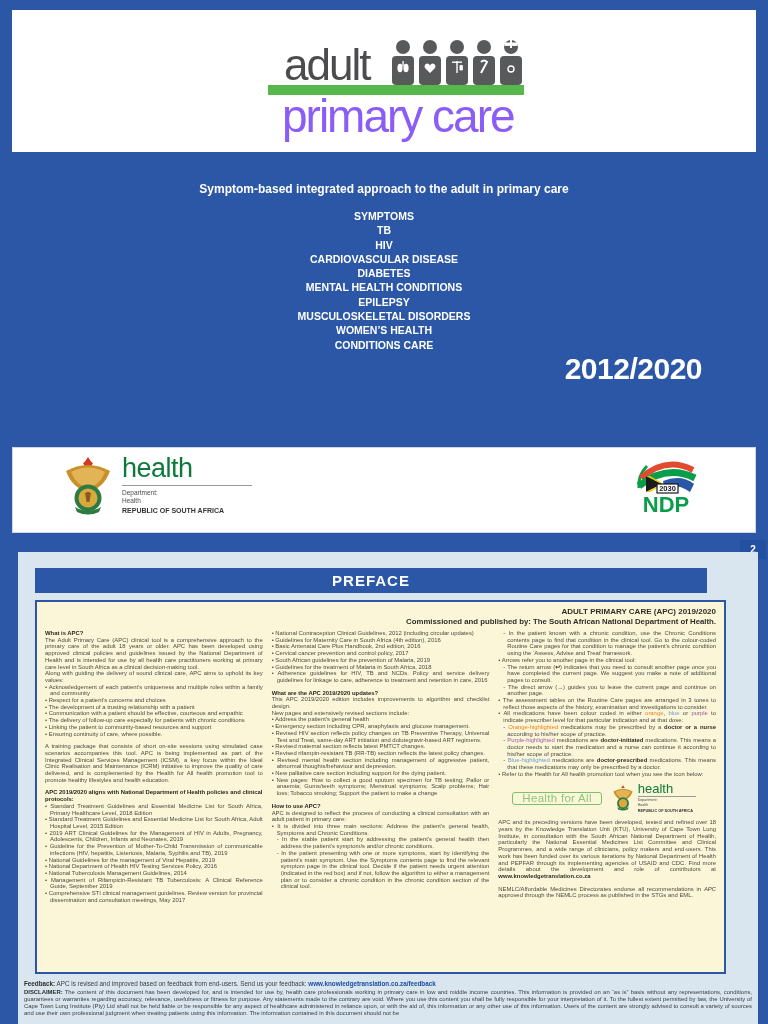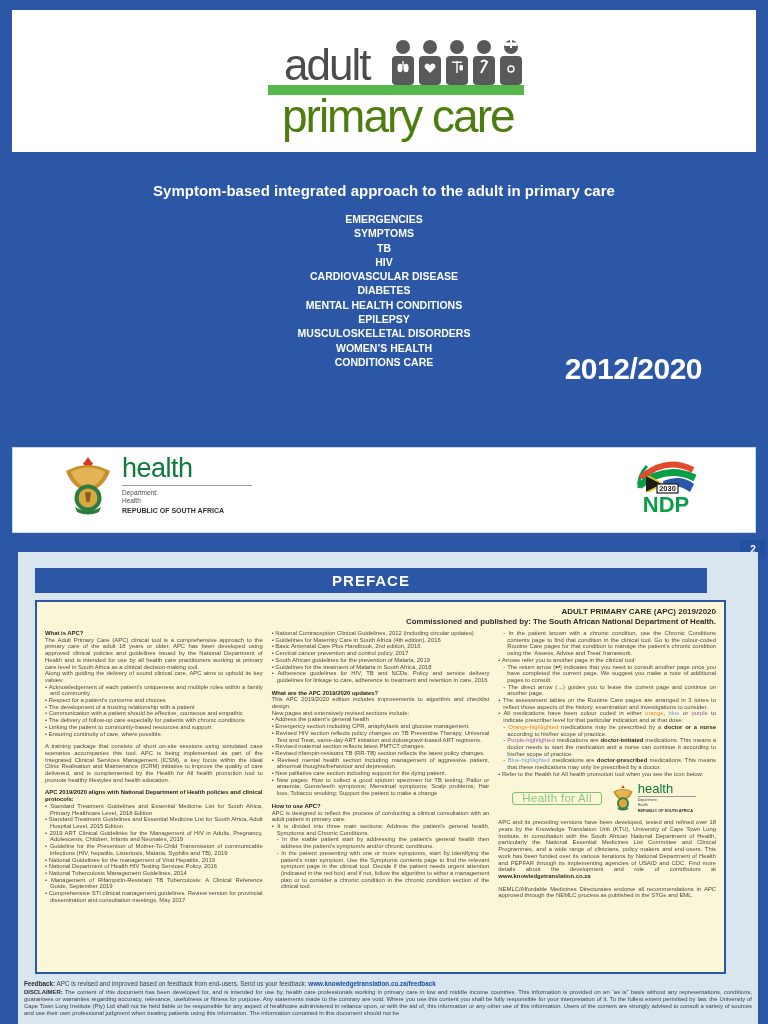--- a/index.html
+++ b/index.html
@@ -6,25 +6,25 @@
   body{width:768px;height:1024px;overflow:hidden;background:#2b57a6;font-family:"Liberation Sans",sans-serif;}
   .canvas{position:relative;width:768px;height:1024px;overflow:hidden;background:#2b57a6;}
 
   
   .top-white{position:absolute;left:12px;top:10px;width:744px;height:142px;background:#ffffff;}
   .apc-logo{position:absolute;left:256px;top:18px;width:256px;}
   .logo-row1{position:relative;height:54px;}
   .adult-text{position:absolute;left:16px;bottom:-8px;font-size:44px;color:#4c4c4e;letter-spacing:-2px;}
   .people-svg{position:absolute;right:2px;bottom:-3px;}
   .green-bar{height:10px;background:#56b84a;margin-top:3px;}
-  .pc-text{font-size:46px;color:#4d7c0f;letter-spacing:-2px;line-height:1.02;margin-top:-2px;padding-left:14px;}
+  .pc-text{font-size:46px;color:#8b5cf6;letter-spacing:-2px;line-height:1.02;margin-top:-2px;padding-left:14px;}
 
   
   .cover-blue{position:absolute;left:0;top:152px;width:768px;height:295px;background:#2b57a6;color:#fff;}
-  .cover-subtitle{margin:0;padding-top:30px;text-align:center;font-size:15px;font-weight:bold;}
+  .cover-subtitle{margin:0;padding-top:30px;text-align:center;font-size:12px;font-weight:bold;}
   .topics{list-style:none;margin:13px 0 0;padding:0;text-align:center;font-size:10.5px;font-weight:bold;line-height:14.3px;}
   .edition{position:absolute;right:66px;top:200px;font-size:30px;font-weight:bold;letter-spacing:-.5px;}
 
   
   .logo-band{position:absolute;left:12px;top:447px;width:744px;height:86px;background:#ffffff;border:1px solid #cdd8e4;box-sizing:border-box;}
   .sa-logo{position:absolute;left:50px;top:7px;display:flex;}
   .sa-text{margin-left:9px;}
   .health-word{font-size:27px;line-height:1;color:#0d7a3b;letter-spacing:-.5px;}
   .sa-rule{width:130px;height:1px;background:#9a9a9a;margin:3px 0 3px;}
   .dept-line{font-size:6.5px;color:#4a4a4a;line-height:1.3;}
@@ -114,21 +114,20 @@
       </div>
       <div class="green-bar"></div>
       <div class="pc-text">primary care</div>
     </div>
   </section>
 
   <section class="cover-blue">
     <h1 class="cover-subtitle">Symptom-based integrated approach to the adult in primary care</h1>
     <ul class="topics">
 
-    <li>EMERGENCIES</li>
         <li>SYMPTOMS</li>
         <li>TB</li>
         <li>HIV</li>
         <li>CARDIOVASCULAR DISEASE</li>
         <li>DIABETES</li>
         <li>MENTAL HEALTH CONDITIONS</li>
         <li>EPILEPSY</li>
         <li>MUSCULOSKELETAL DISORDERS</li>
         <li>WOMEN’S HEALTH</li>
         <li>CONDITIONS CARE</li>

